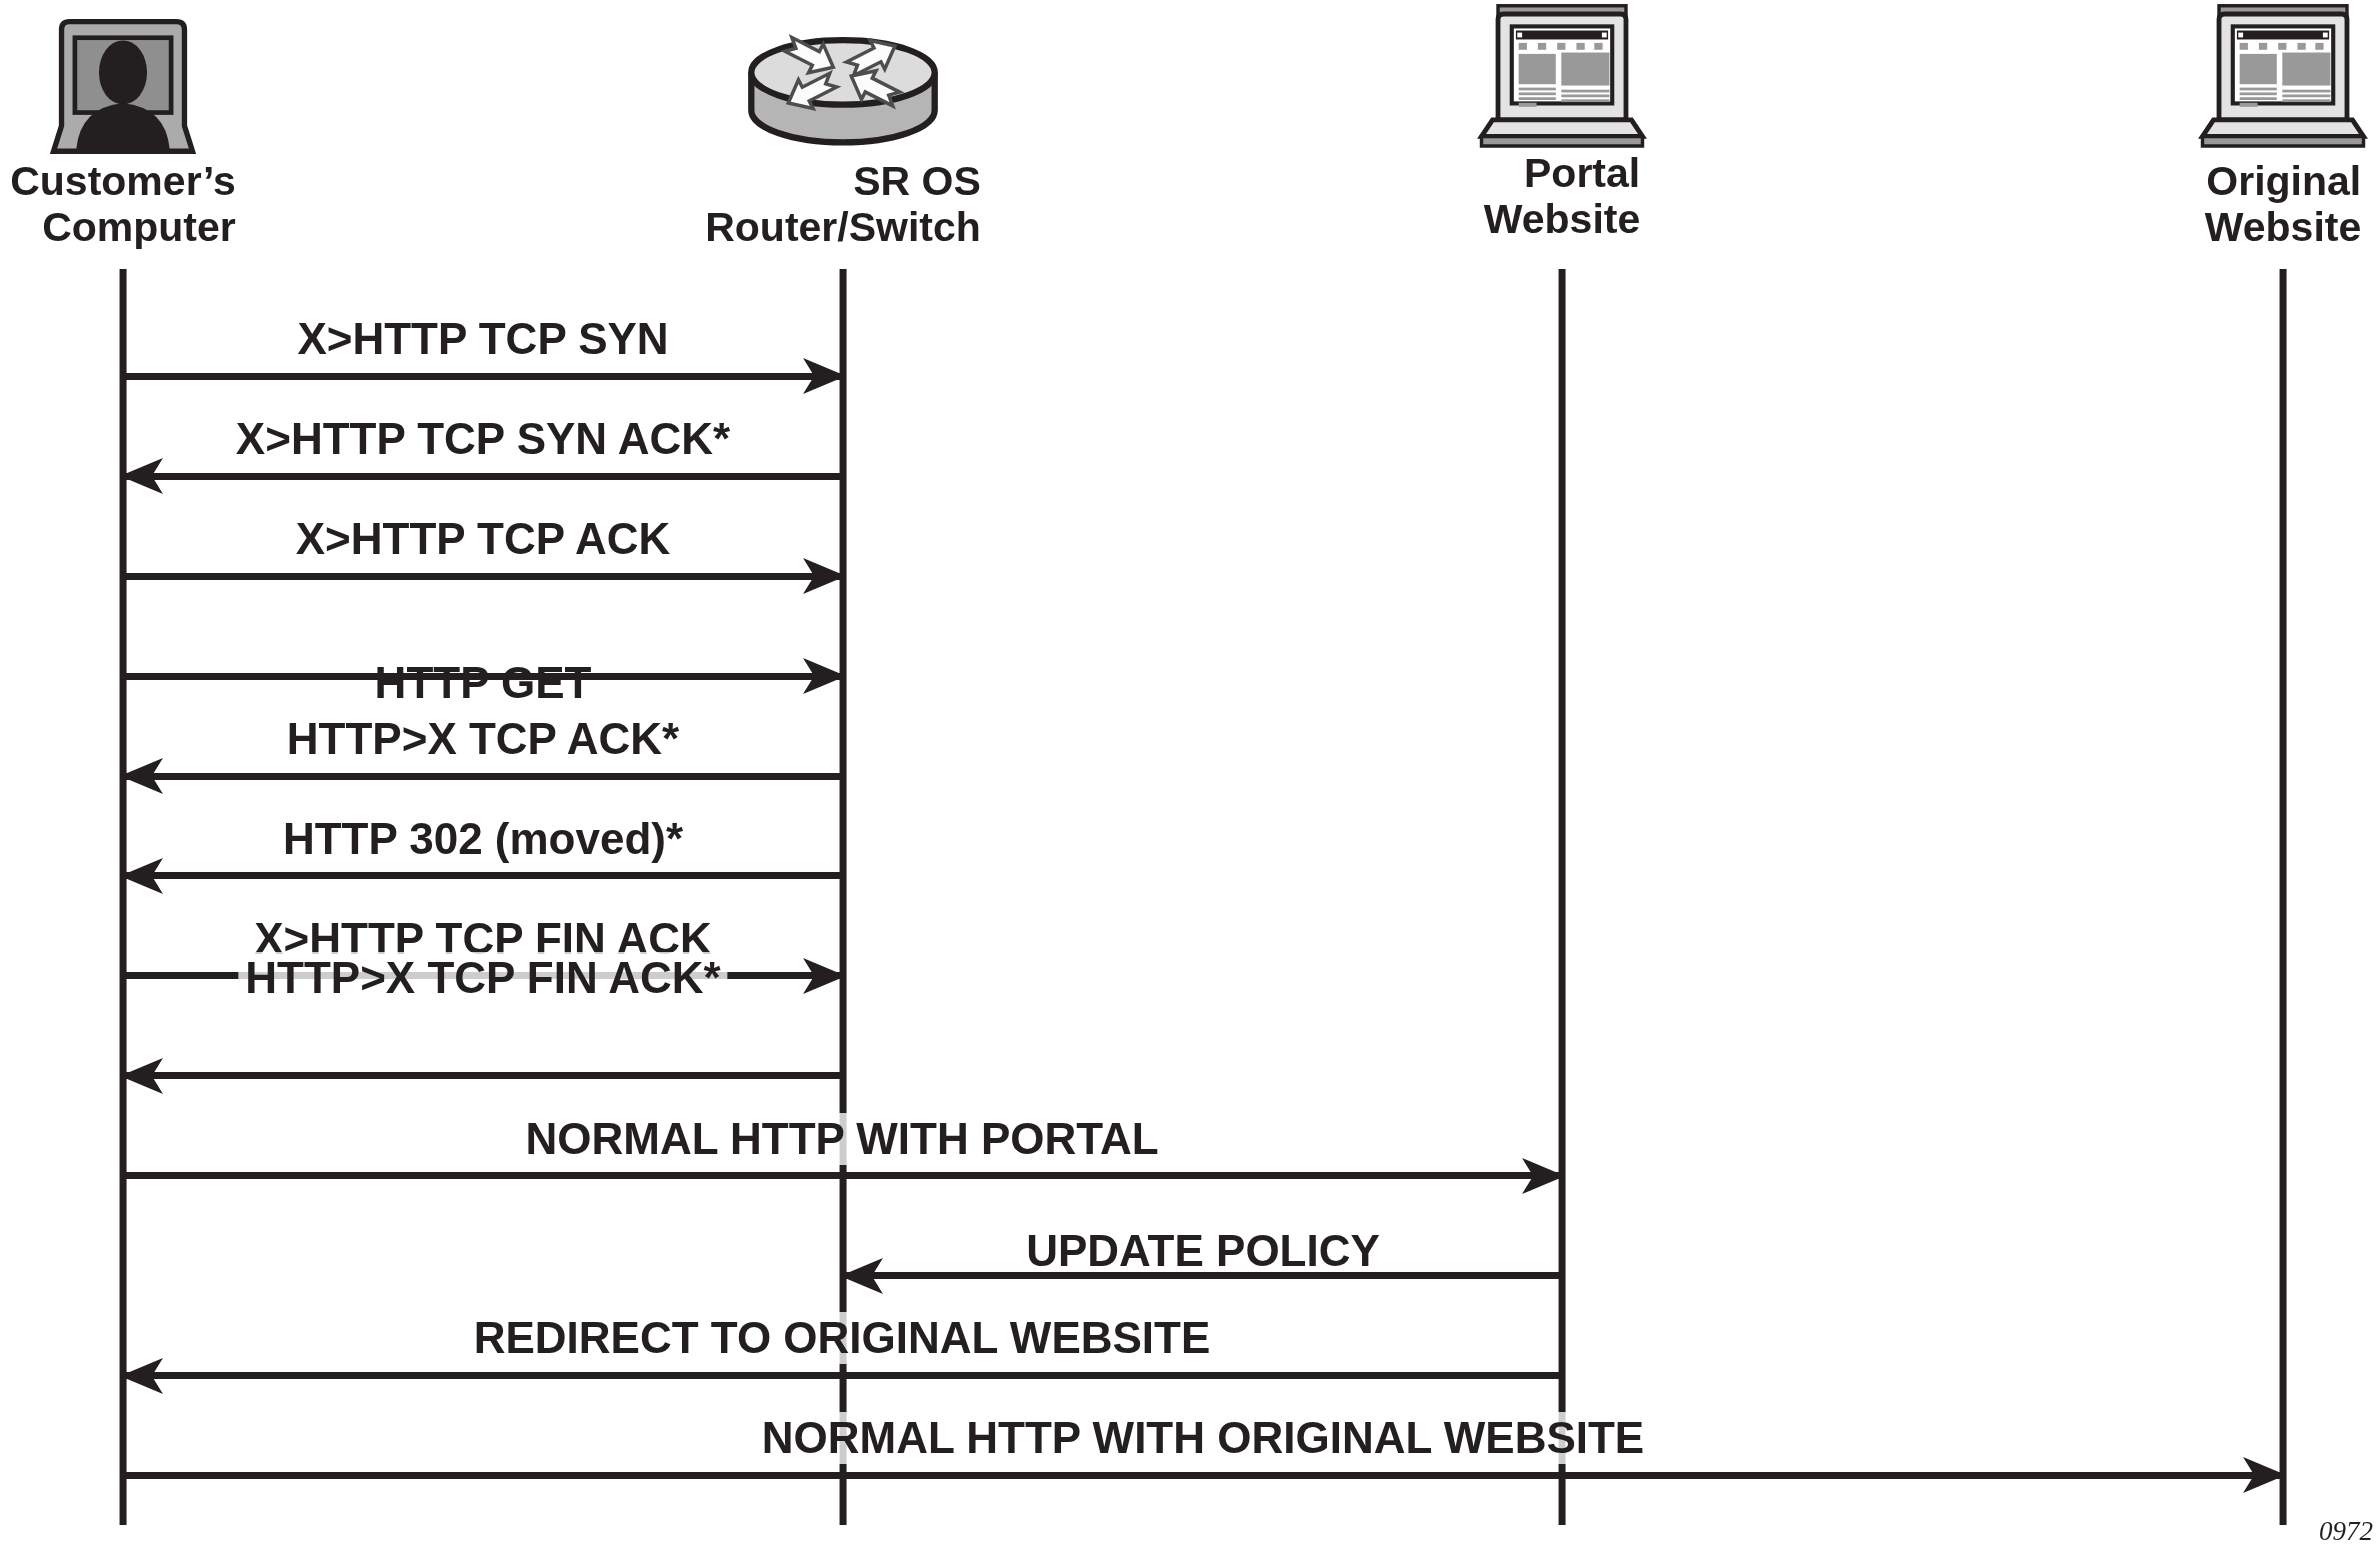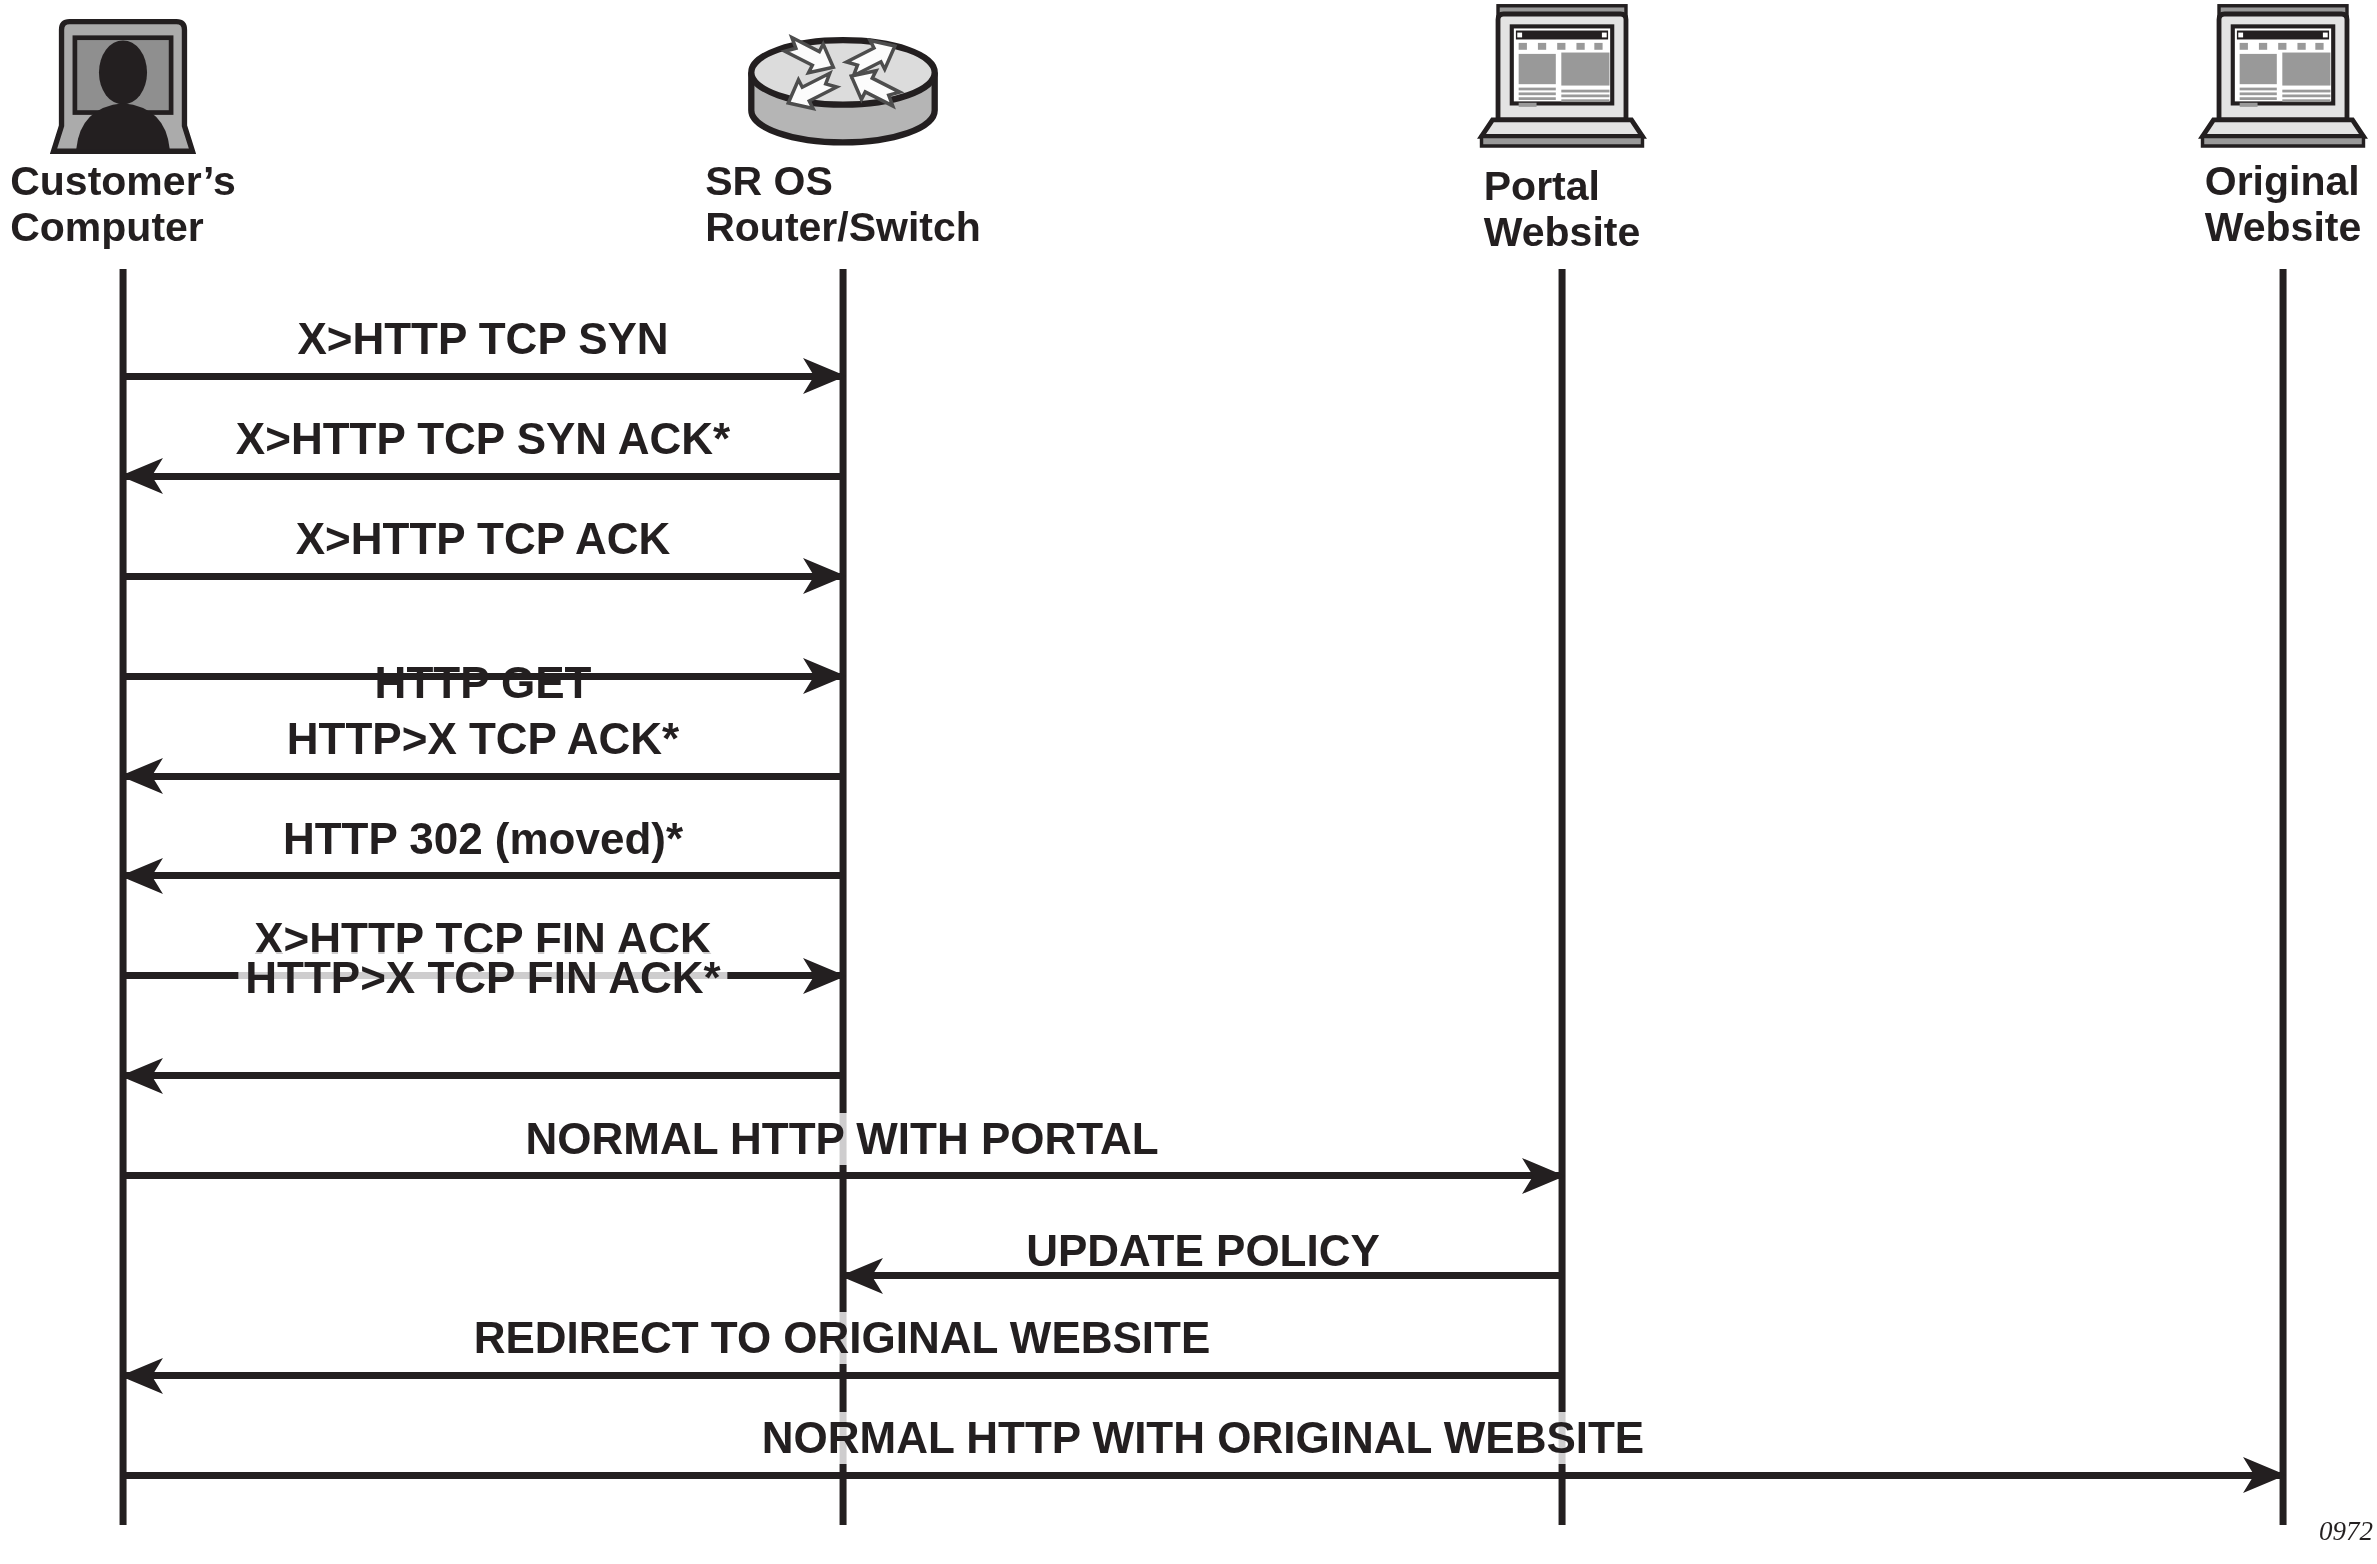--- a/index.html
+++ b/index.html
@@ -22,21 +22,21 @@
   }
   .lifeline{
     position:absolute;
     width:6.9px;
     background:var(--ink);
     transform:translateX(-50%);
   }
   .actor-label{
     position:absolute;
     transform:translateX(-50%);
-    text-align:left;
+    text-align:right;
     font-weight:bold;
     font-size:41px;
     line-height:46px;
     white-space:pre-line;
     width:max-content;
   }
   .actor-icon{
     position:absolute;
     transform:translateX(-50%);
   }
@@ -131,21 +131,21 @@
       <rect x="62" y="137" width="54" height="4"></rect>
       <rect x="62" y="145" width="26" height="6"></rect>
       <rect x="124" y="126" width="70" height="4"></rect>
       <rect x="124" y="133" width="70" height="4"></rect>
       <rect x="124" y="140" width="70" height="4"></rect>
     </g>
     <path d="M 24,170 H 226 L 242,194 H 8 Z" fill="var(--light-gray)" stroke="var(--ink)" stroke-width="7"></path>
     <path d="M 8,194 H 242 V 208 H 8 Z" fill="var(--mid-gray)" stroke="var(--ink)" stroke-width="5"></path>
   </svg>
         </div>
-    <div class="actor-label" style="left: 1562px; top: 163px;">Portal
+    <div class="actor-label" style="left: 1562px; top: 150px;">Portal
 Website</div>
   </div>
 
   <div class="actor">
     <div class="actor-icon icon-laptop" style="left: 2283px;">
           <svg viewBox="0 0 250 212" xmlns="http://www.w3.org/2000/svg">
     <rect x="32" y="4" width="186" height="14" fill="var(--mid-gray)" stroke="var(--ink)" stroke-width="5"></rect>
     <path d="M 40,16 H 210 Q 218,16 218,24 V 170 H 32 V 24 Q 32,16 40,16 Z" fill="var(--light-gray)" stroke="var(--ink)" stroke-width="7"></path>
     <rect x="52" y="34" width="146" height="112" fill="#ffffff" stroke="var(--ink)" stroke-width="6"></rect>
     <rect x="58" y="40" width="134" height="13" fill="var(--ink)"></rect>

